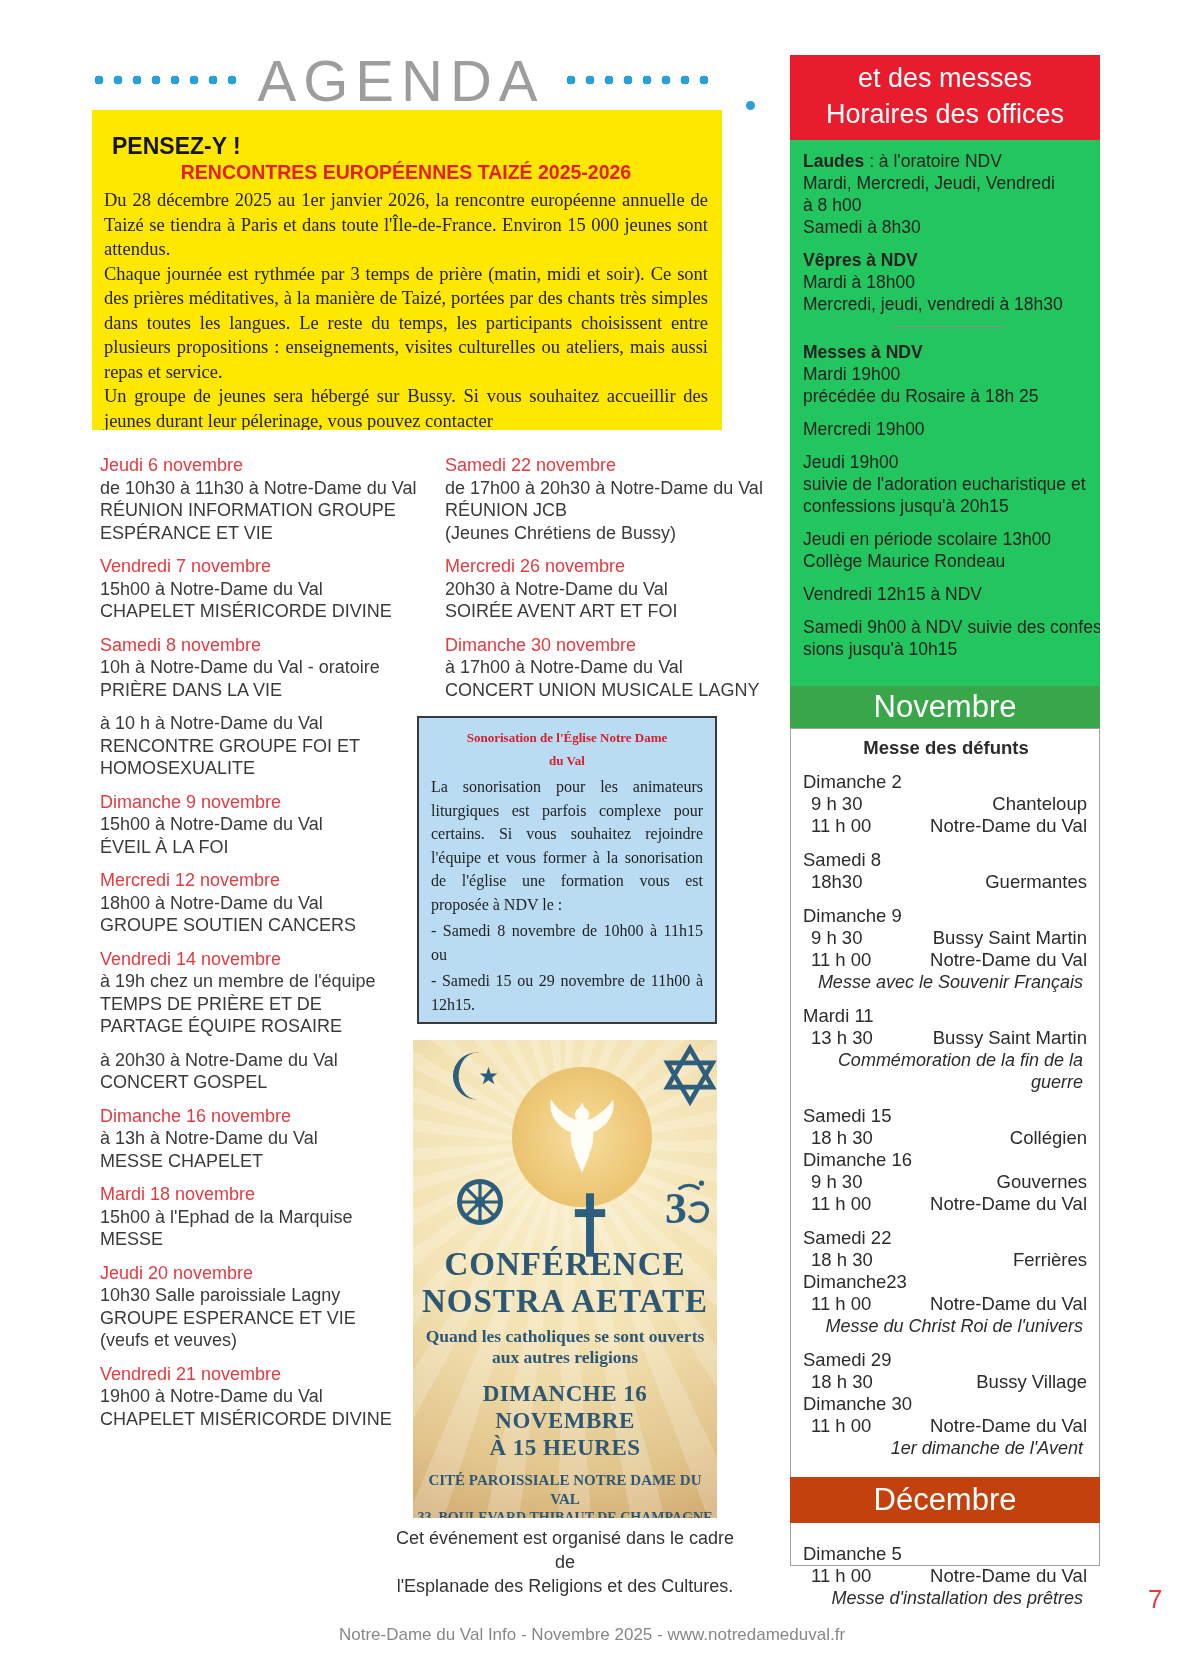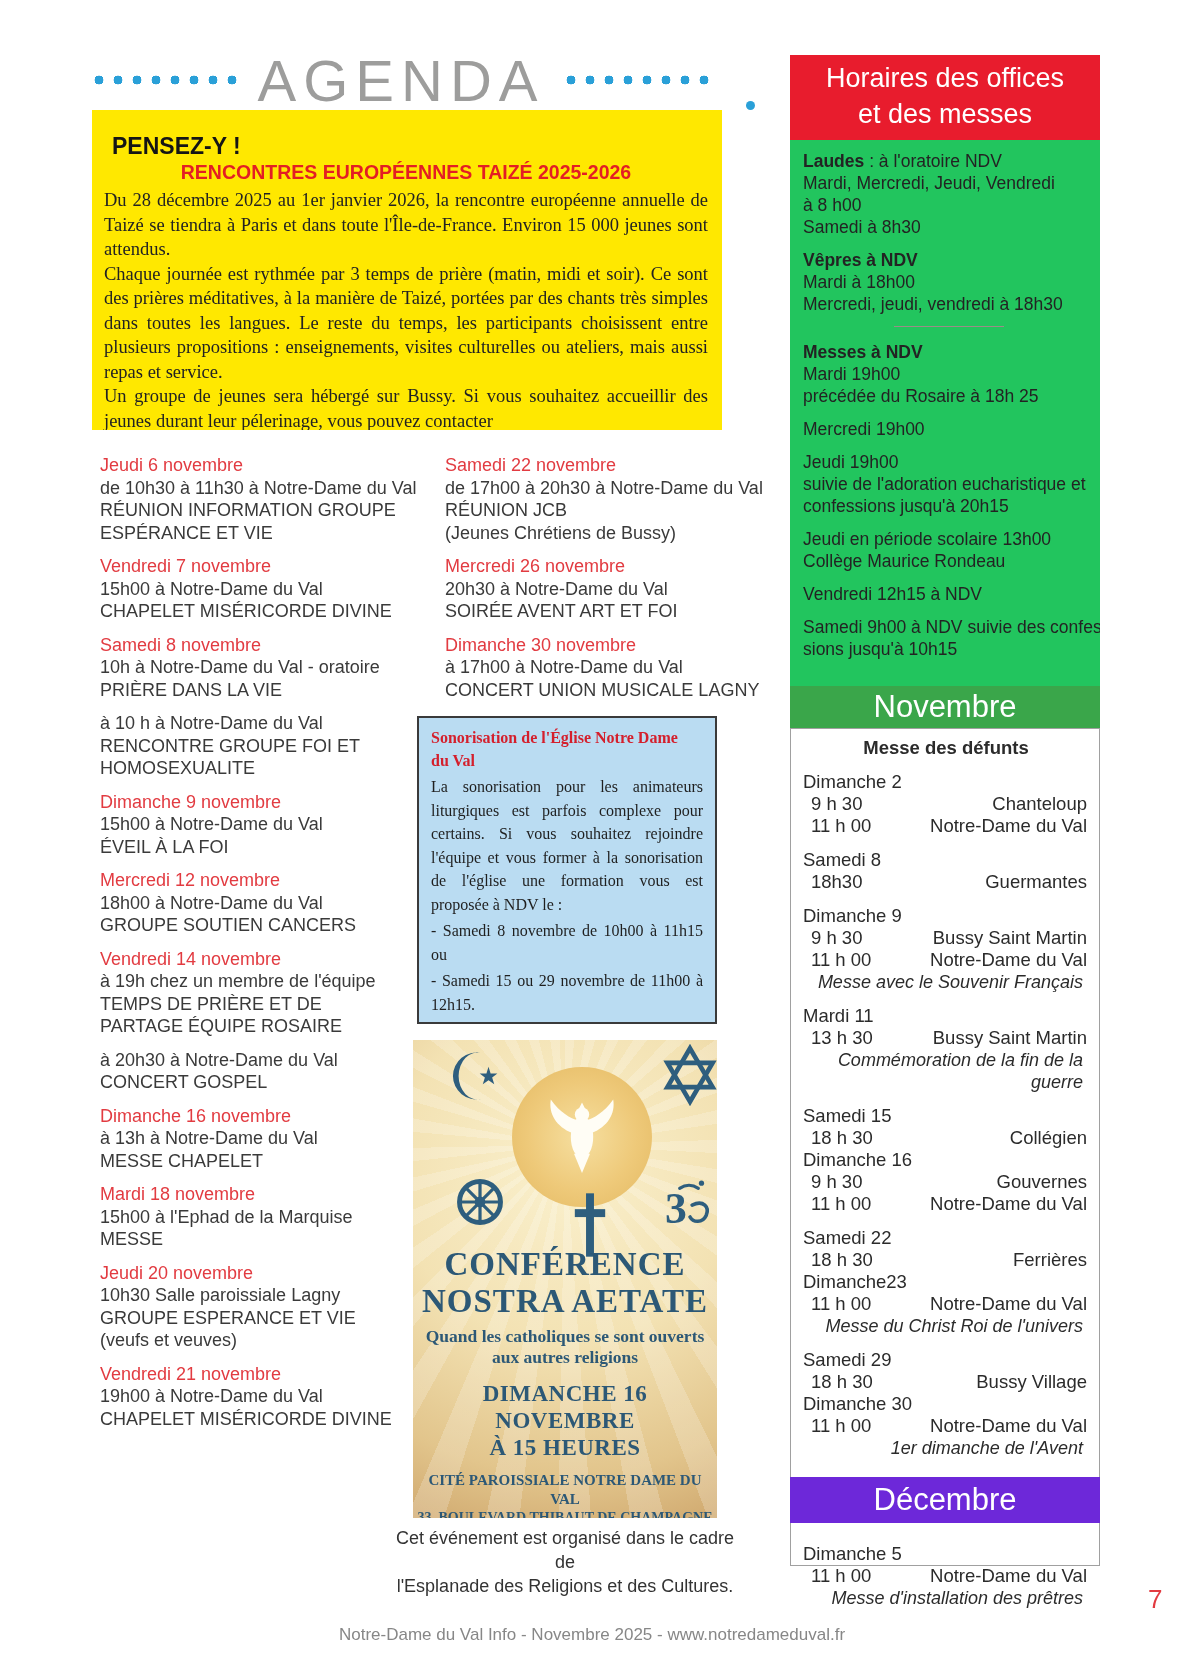--- a/index.html
+++ b/index.html
@@ -21,21 +21,21 @@
 
   
   .col-left { position:absolute; left:100px; top:454px; width:330px; }
   .col-mid  { position:absolute; left:445px; top:454px; width:280px; }
   .event { margin-bottom:11px; }
   .edate { font-size:18px; line-height:22.5px; color:#e23b41; white-space:nowrap; }
   .eline { font-size:18px; line-height:22.5px; color:#3a3a3a; white-space:nowrap; }
 
   
   .sono { position:absolute; left:417px; top:716px; width:300px; height:308px; background:#badcf2; border:2px solid #3a3a3a; padding:8px 12px; overflow:hidden; }
-  .sono-t { font-family:"Liberation Serif", serif; font-weight:bold; font-size:16px; line-height:23px; color:#d41f2c; }
+  .sono-t { text-align:center; font-family:"Liberation Serif", serif; font-weight:bold; font-size:13px; line-height:23px; color:#d41f2c; }
   .sono-b { font-family:"Liberation Serif", serif; font-size:16px; line-height:23.5px; color:#1f1f1f; text-align:justify; margin-top:3px; }
 
   
   .poster { position:absolute; left:413px; top:1040px; width:304px; height:478px; background:radial-gradient(circle at 50% 28%, #faf0cd 0%, #f3e2b3 45%, #e2c58c 80%, #d0a96f 100%); overflow:hidden; }
   .poster-rays { position:absolute; inset:0; background:repeating-conic-gradient(from 0deg at 50% 22%, rgba(255,255,255,0.20) 0deg 5deg, rgba(255,255,255,0) 5deg 11deg); }
   .sun { position:absolute; left:99px; top:27px; width:140px; height:140px; border-radius:50%; background:radial-gradient(circle, #f6dfa0 0%, #eec979 55%, #e3b861 100%); display:flex; align-items:center; justify-content:center; }
   .p-icon { position:absolute; }
   .po-text { position:absolute; left:0; top:206px; width:100%; text-align:center; color:#2c5876; font-family:"Liberation Serif", serif; }
   .po-title { font-size:33px; font-weight:bold; line-height:37px; letter-spacing:1px; }
   .po-sub { font-size:17.5px; font-weight:bold; line-height:21px; }
@@ -56,21 +56,21 @@
   .sb-box { position:absolute; left:790px; top:728px; width:310px; height:838px; border:1px solid #a0a0a0; background:#fff; }
   .sched { padding:8px 10px 4px 12px; color:#2b2b2b; }
   .sched-head { text-align:center; font-weight:bold; font-size:18.5px; line-height:22px; }
   .sday { font-size:18.5px; line-height:22px; }
   .srow { display:flex; font-size:18.5px; line-height:22px; }
   .stime { width:96px; padding-left:8px; }
   .splace { flex:1; text-align:right; padding-right:2px; }
   .snote { font-style:italic; text-align:right; font-size:18px; line-height:22px; padding-right:6px; }
   .sgroup { margin-top:12px; }
   .sgroup.jn { margin-top:0; }
-  .green-inline { position:relative; left:-1px; width:310px; height:46px; background:#6d28d9; color:#fff; text-align:center; font-size:31px; line-height:46px; margin-top:14px; }
+  .green-inline { position:relative; left:-1px; width:310px; height:46px; background:#c2410c; color:#fff; text-align:center; font-size:31px; line-height:46px; margin-top:14px; }
 
   
   .footer { position:absolute; left:0; top:1625px; width:100%; text-align:center; font-size:17px; color:#878787; }
   .page-num { position:absolute; left:1148px; top:1584px; font-size:26px; color:#e23b41; }
 
   .edate:empty { display:none; }
 </style>
 </head>
 <body>
 
@@ -246,22 +246,22 @@
       <div class="po-addr2">33, BOULEVARD THIBAUT DE CHAMPAGNE</div>
 
     </div>
   </div>
   <div class="caption">
     <div>Cet événement est organisé dans le cadre de</div>
     <div>l'Esplanade des Religions et des Cultures.</div>
   </div>
 
   <div class="sb-red">
+    <div>et des messes</div>
     <div>Horaires des offices</div>
-    <div>et des messes</div>
   </div>
 
   <div class="sb-salmon">
     <div class="sblock">
       <div class="sbline"><span class="bld">Laudes</span><span> : à l'oratoire NDV</span></div>
       <div class="sbline">Mardi, Mercredi, Jeudi, Vendredi</div>
       <div class="sbline">à 8 h00</div>
       <div class="sbline">Samedi à 8h30</div>
     </div>
     <div class="sblock">

